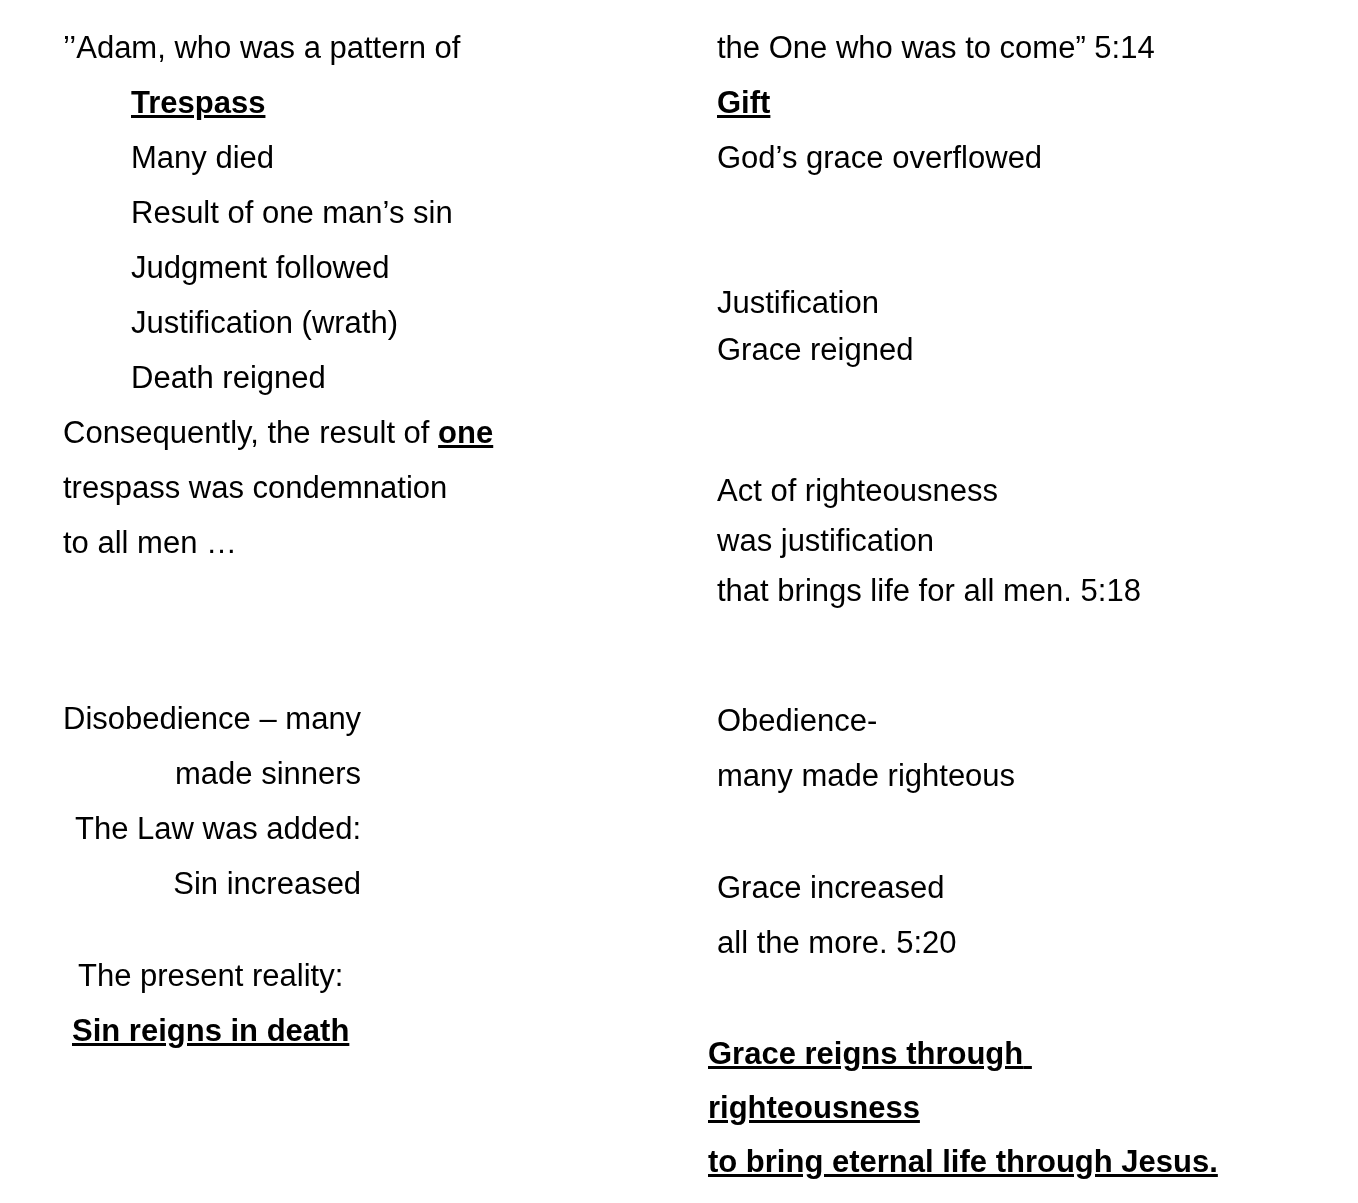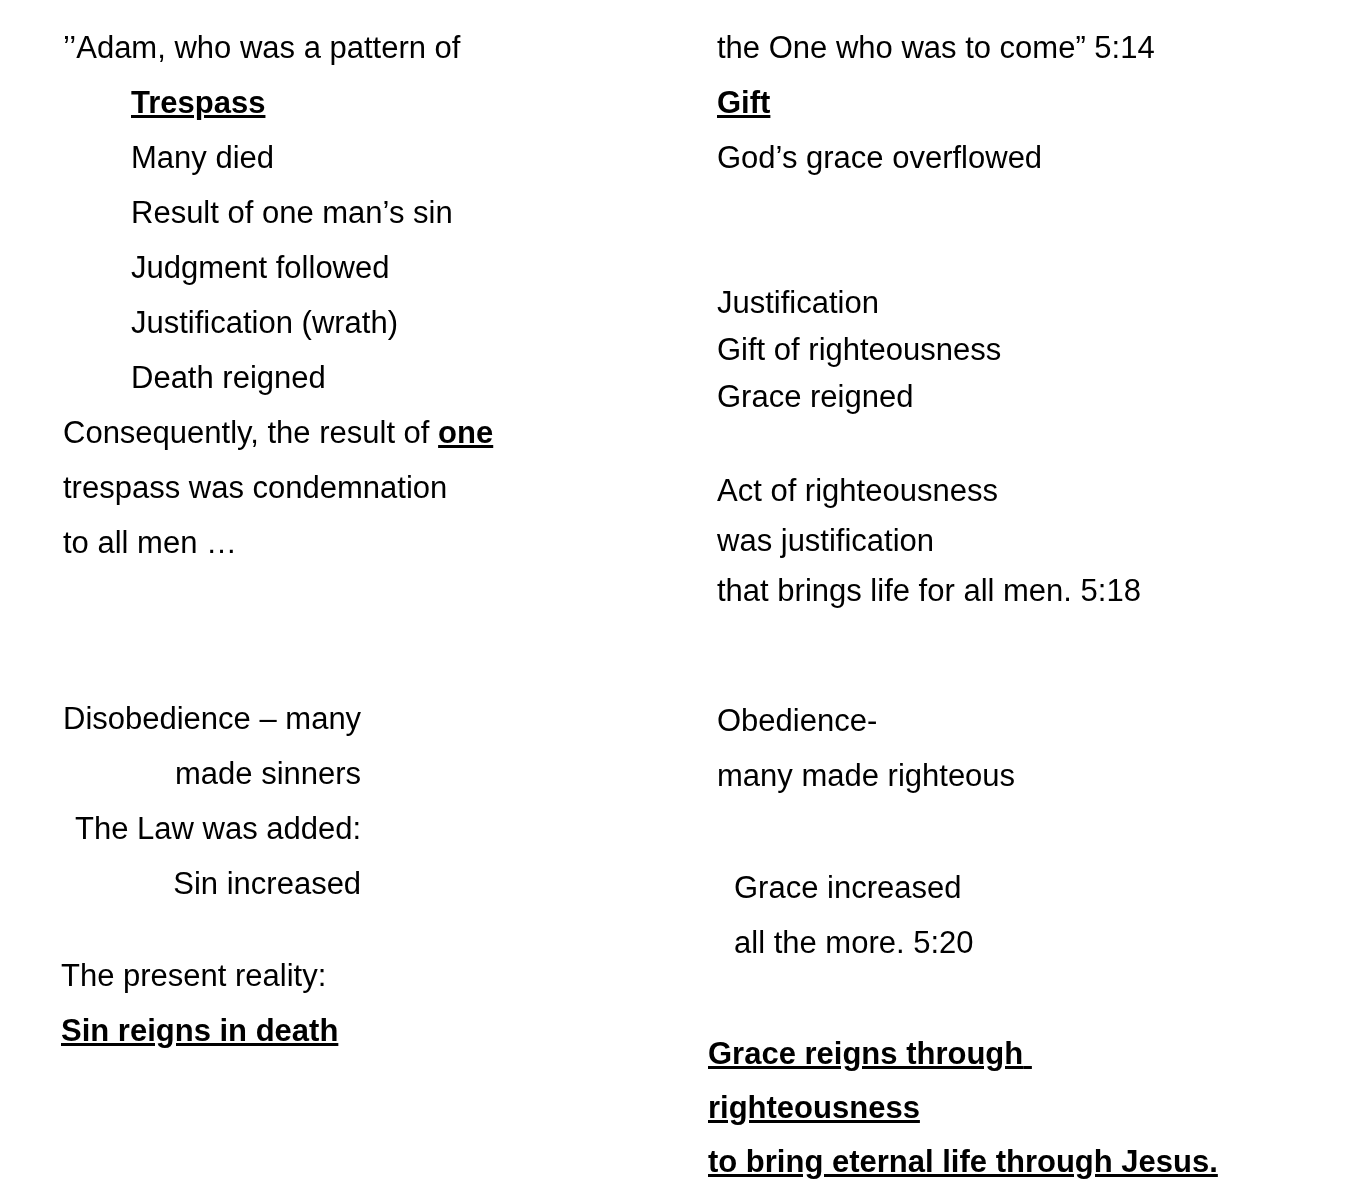--- a/index.html
+++ b/index.html
@@ -40,49 +40,48 @@
     <div class="line">to all men …</div>
   </div>
 
   <div class="block lh55" style="left:63px; top:691px;text-align:right;">
     <div class="line">Disobedience – many</div>
     <div class="line">made sinners</div>
     <div class="line">The Law was added:</div>
     <div class="line">Sin increased</div>
   </div>
 
-  <div class="block lh55" style="left:61px; top:948px;">
+  <div class="block lh55" style="left:72px; top:948px;text-align:center;">
     <div class="line">The present reality:</div>
     <div class="line bold">Sin reigns in death</div>
   </div>
 
   <div class="block lh55" style="left:717px; top:20px;">
     <div class="line">the One who was to come” 5:14</div>
     <div class="line bold">Gift</div>
     <div class="line">God’s grace overflowed</div>
   </div>
 
   <div class="block lh47" style="left:717px; top:256px;margin-top:23px;">
     <div class="line">Justification</div>
-    <div class="line">Gift of righteousness</div>
     <div class="line">Grace reigned</div>
   </div>
 
   <div class="block lh50" style="left:717px; top:466px;">
     <div class="line">Act of righteousness</div>
     <div class="line">was justification</div>
     <div class="line">that brings life for all men. 5:18</div>
   </div>
 
   <div class="block lh55" style="left:717px; top:693px;">
     <div class="line">Obedience-</div>
     <div class="line">many made righteous</div>
   </div>
 
-  <div class="block lh55" style="left:734px; top:860px;">
+  <div class="block lh55" style="left:717px; top:860px;">
     <div class="line">Grace increased</div>
     <div class="line">all the more. 5:20</div>
   </div>
 
   <div class="block lh54" style="left:708px; top:1027px;">
     <div class="line bold">Grace reigns through righteousness</div>
     <div class="line bold">to bring eternal life through Jesus.</div>
     <div class="line bold">5:21</div>
   </div>
 

